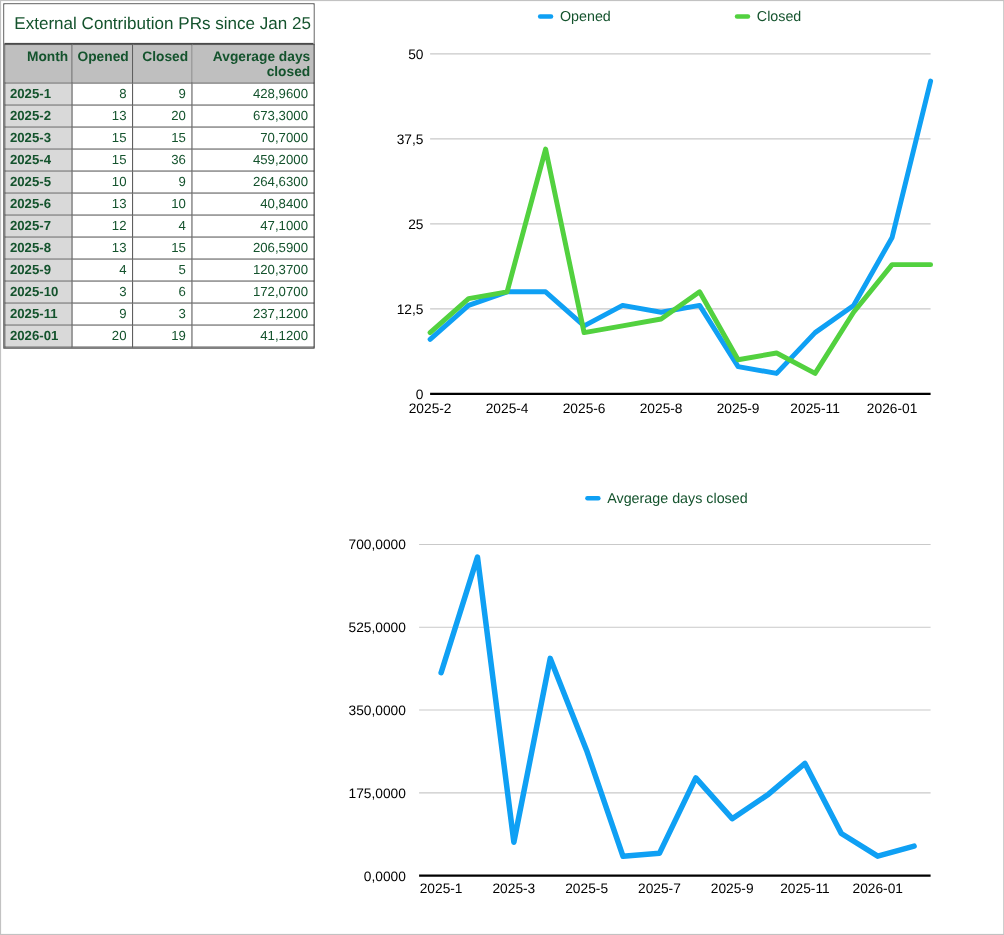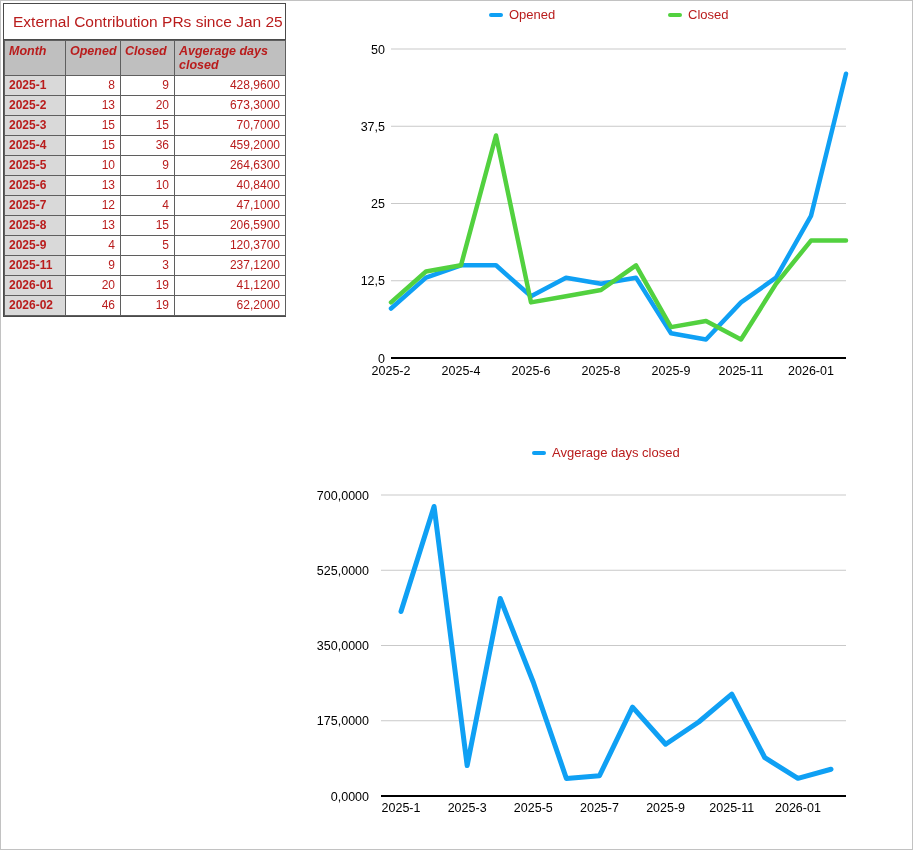--- a/index.html
+++ b/index.html
@@ -1,28 +1,28 @@
 <!DOCTYPE html>
 <html><head>
 <meta charset="utf-8">
 <style>
   html,body{margin:0;padding:0;background:#f2f2f2;}
   .canvas{
     position:relative;width:913px;height:850px;box-sizing:border-box;
     background:#ffffff;border:1px solid #c2c2c2;overflow:hidden;
-    font-family:"Liberation Sans",sans-serif;color:#b91c1c;
+    font-family:"Liberation Sans",sans-serif;color:#14532d;
   }
   
   .table-wrap{position:absolute;left:2px;top:2px;width:283px;border:1px solid #4a4a4a;box-sizing:border-box;background:#fff;}
   .table-title{height:35px;line-height:35px;padding-left:9px;font-size:15.5px;white-space:nowrap;border-bottom:1px solid #4a4a4a;background:#fff;}
   table.prtable{width:100%;border-collapse:collapse;table-layout:fixed;}
   .prtable th,.prtable td{border:1px solid #5f5f5f;box-sizing:border-box;overflow:hidden;}
   .prtable th{
-    background:#bfbfbf;font-weight:bold;font-size:12.5px;text-align:left;
-    vertical-align:top;padding:3px 3px 2px 4px;line-height:1.15;font-style:italic;
+    background:#bfbfbf;font-weight:bold;font-size:12.5px;text-align:right;
+    vertical-align:top;padding:3px 3px 2px 4px;line-height:1.15;
   }
   .prtable td{font-size:12px;padding:2px 4px;height:20px;}
   .prtable td.month{background:#d9d9d9;font-weight:bold;text-align:left;}
   .prtable td.num{background:#fff;text-align:right;padding-right:5px;}
   
   svg.charts{position:absolute;left:0;top:0;}
   .legend-item{position:absolute;display:flex;align-items:center;font-size:13px;line-height:16px;}
   .legend-dash{display:inline-block;width:14px;height:3.5px;border-radius:2px;margin-right:6px;}
 </style>
 </head>
@@ -96,36 +96,36 @@
             <td class="num">15</td>
             <td class="num">206,5900</td>
           </tr>
           <tr>
             <td class="month">2025-9</td>
             <td class="num">4</td>
             <td class="num">5</td>
             <td class="num">120,3700</td>
           </tr>
           <tr>
+            <td class="month">2025-10</td>
+            <td class="num">3</td>
+            <td class="num">6</td>
+            <td class="num">172,0700</td>
+          </tr>
+          <tr>
             <td class="month">2025-11</td>
             <td class="num">9</td>
             <td class="num">3</td>
             <td class="num">237,1200</td>
           </tr>
           <tr>
             <td class="month">2026-01</td>
             <td class="num">20</td>
             <td class="num">19</td>
             <td class="num">41,1200</td>
-          </tr>
-          <tr>
-            <td class="month">2026-02</td>
-            <td class="num">46</td>
-            <td class="num">19</td>
-            <td class="num">62,2000</td>
           </tr>
         </tbody>
     </table>
   </div>
 
   <svg class="charts" width="913" height="850" viewBox="0 0 913 850" aria-hidden="true">
       <g>
         <line x1="390" x2="845" y1="357" y2="357" stroke="#000000" stroke-width="2"></line>
         <text x="384" y="361.5" text-anchor="end" font-size="12.5" fill="#000" font-family="&quot;Liberation Sans&quot;, sans-serif">0</text>
         <line x1="390" x2="845" y1="279.75" y2="279.75" stroke="#c9c9c9" stroke-width="1"></line>

